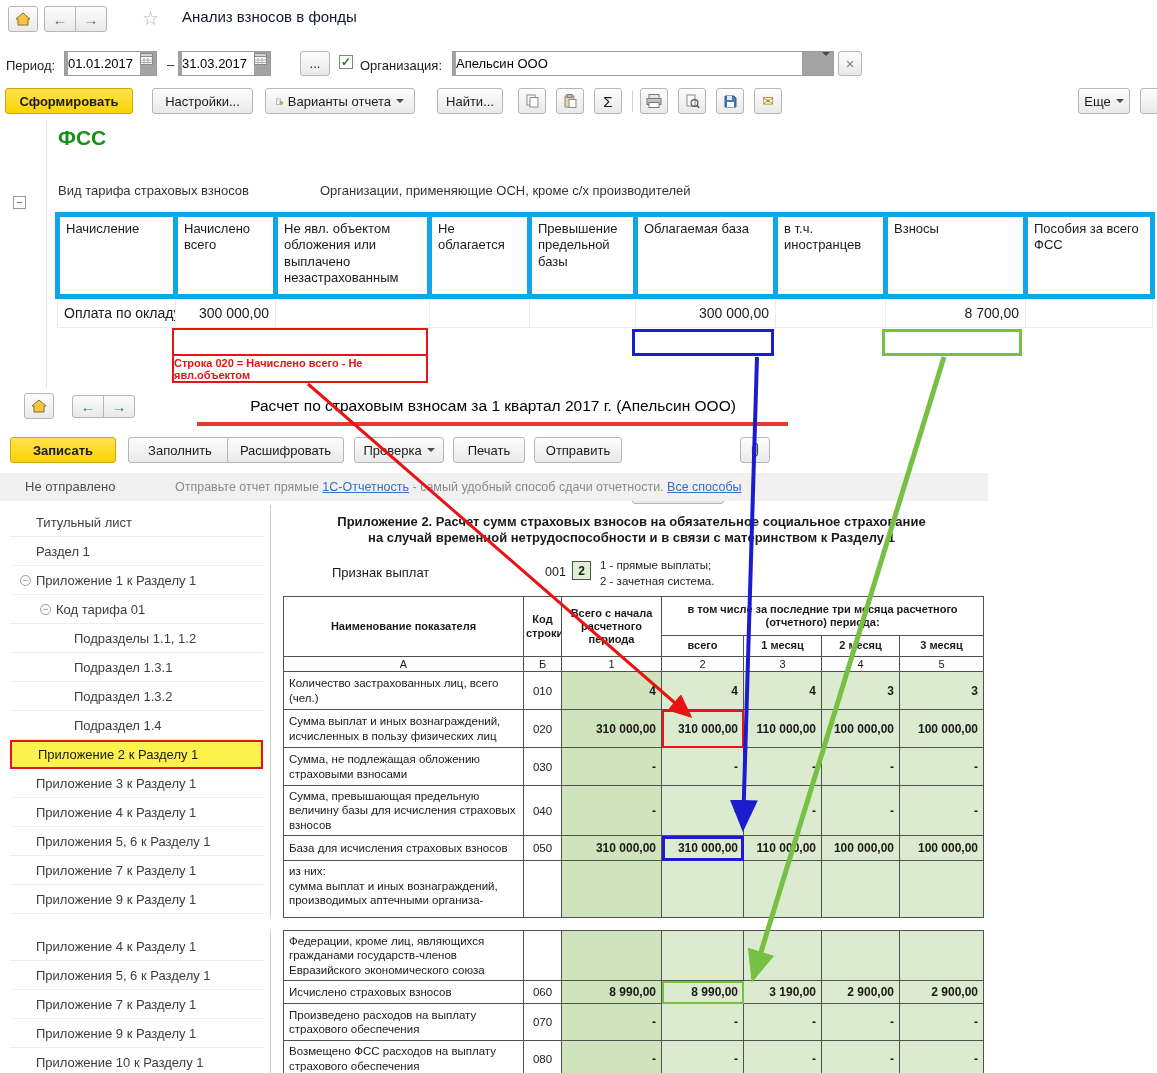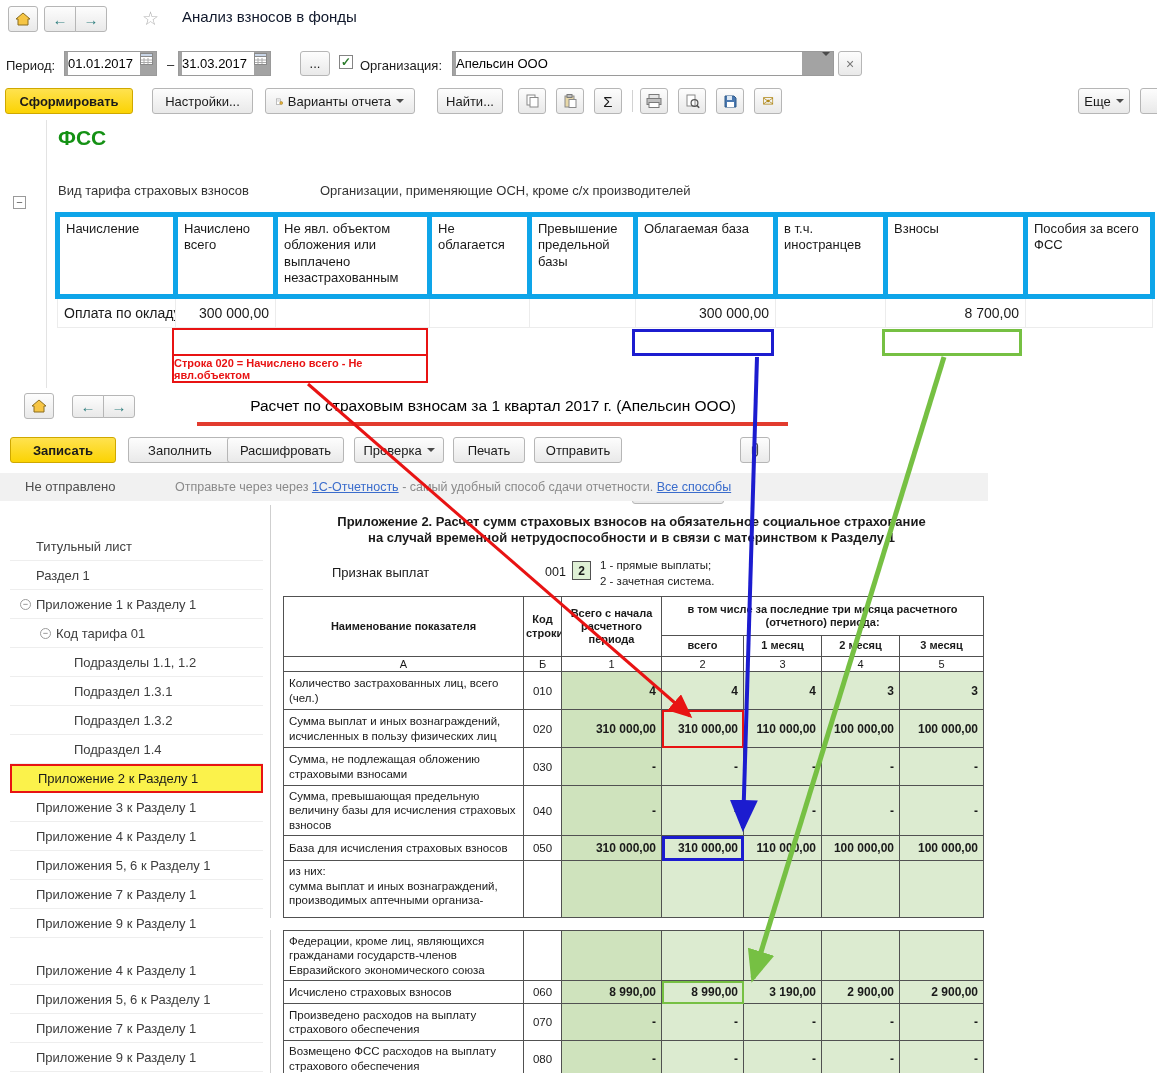--- a/index.html
+++ b/index.html
@@ -41,21 +41,21 @@
                 font-weight:700; color:#e81313; }
 
   
   .w2title { font-size:15.5px; color:#000; text-align:center; }
   .redline { background:#e23b2e; }
   .statusbar { background:#f1f1f1; }
   .muted { color:#8a8a8a; font-size:12.5px; }
   .state { color:#4d4d4d; font-size:13px; }
   .link { color:#3a6ccc; text-decoration:underline; cursor:pointer; }
 
-  .nav-panel { background:#fff;margin-top:24px; }
+  .nav-panel { background:#fff; }
   .nav-item { height:29px; display:flex; align-items:center; gap:5px; font-size:13px; color:#3d3d3d;
               border-bottom:1px solid #eeeeee; padding-left:26px; cursor:pointer; white-space:nowrap; overflow:hidden;}
   .nav-item.lvl2 { padding-left:64px; }
   .nav-item.m0 { padding-left:10px; }
   .nav-item.m1 { padding-left:30px; }
   .nav-item.sel { background:#fbf24b; border:2px solid #e81313; color:#1a1a1a; }
   .tree-minus { width:11px; height:11px; border:1px solid #9a9a9a; border-radius:50%; display:inline-flex;
                 align-items:center; justify-content:center; font-size:9px; line-height:9px; color:#6a6a6a; flex:0 0 11px;}
 
   .form-title { font-weight:700; font-size:13px; text-align:center; white-space:nowrap; }
@@ -270,21 +270,21 @@
   <button class="btn abs" style="left:632px;top:437px;width:92px;margin-top:41px;">Выгрузить</button>
   <button class="btn iconbtn abs" style="left:740px;top:437px;width:30px;">
     <svg width="12" height="16" viewBox="0 0 12 16">
         <path d="M3.5 4.5 v7 a2.5 2.5 0 0 0 5 0 v-8 a1.8 1.8 0 0 0 -3.6 0 v7.5 a0.9 0.9 0 0 0 1.8 0 v-6.5" fill="none" stroke="#4a4a4a" stroke-width="1.2"></path>
       </svg>
   </button>
 
   <div class="abs statusbar" style="left:0;top:473px;width:988px;height:28px;">
     <span class="abs state" style="left:25px;top:6px;">Не отправлено</span>
     <span class="abs muted" style="left:175px;top:7px;white-space:nowrap;">
-      <span>Отправьте через через</span>
+      <span>Отправьте отчет прямые</span>
       <span class="link">1С-Отчетность</span>
       <span>- самый удобный способ сдачи отчетности.</span>
       <span class="link">Все способы</span>
     </span>
   </div>
 
   <div class="abs nav-panel" style="left:10px;top:508px;width:253px;">
     <div class="nav-item">
         <span>Титульный лист</span>
       </div>

